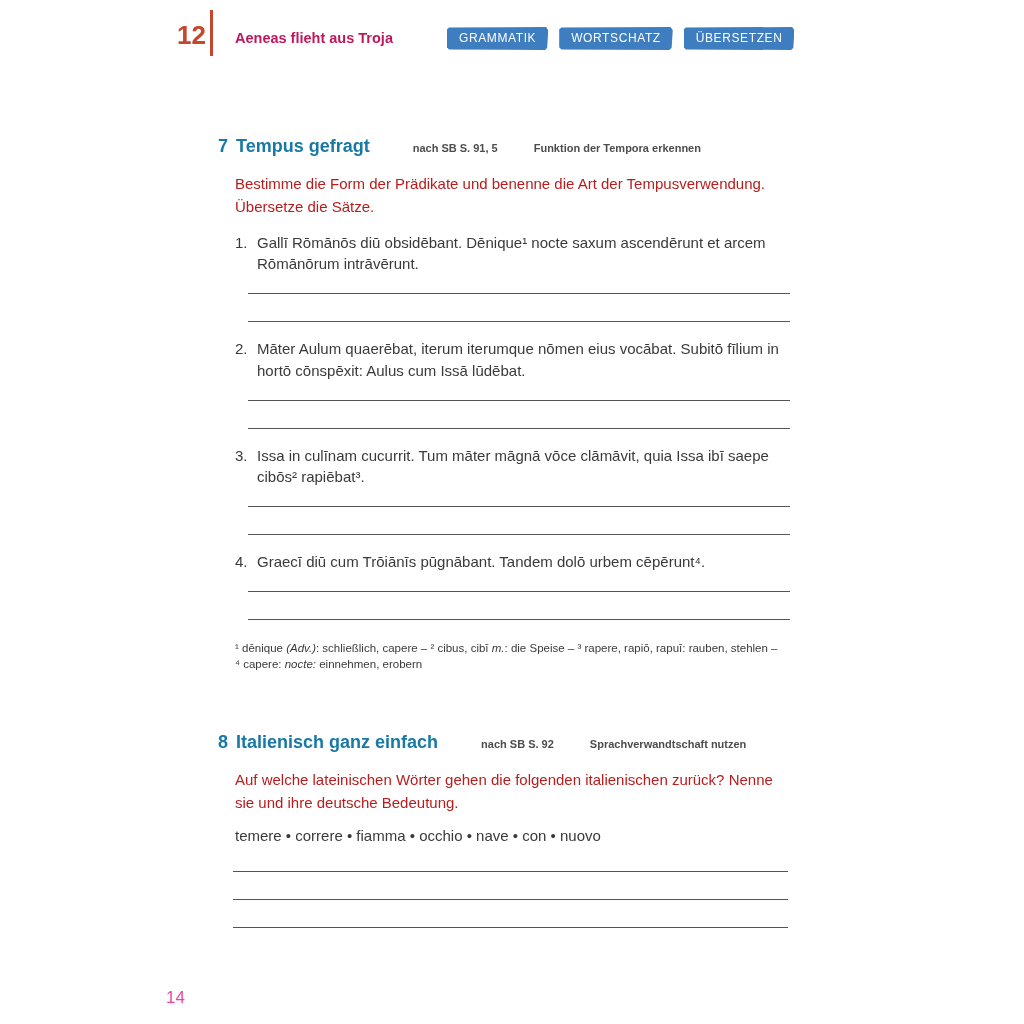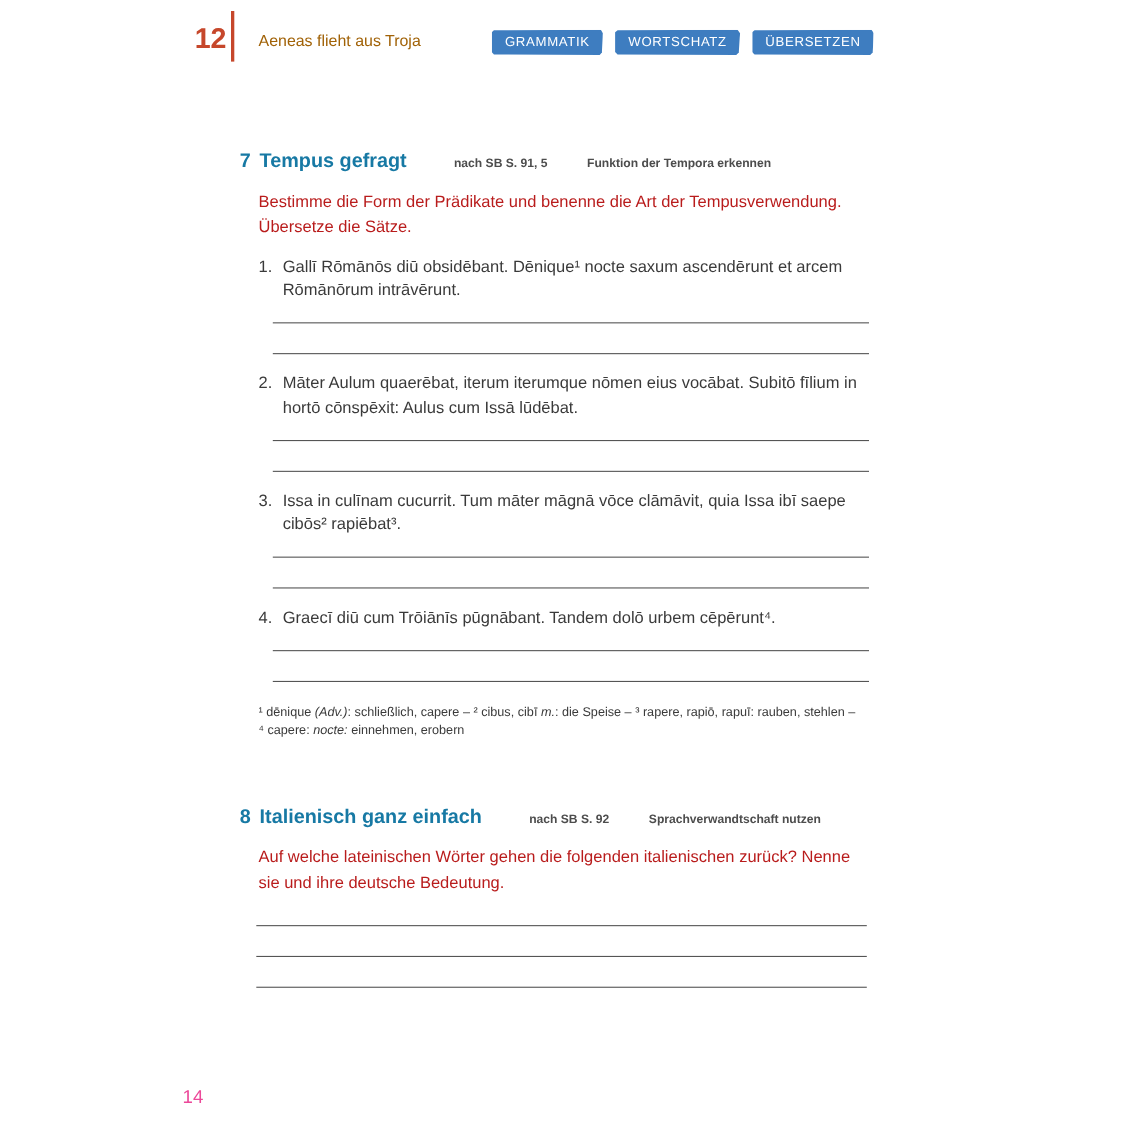--- a/index.html
+++ b/index.html
@@ -17,21 +17,21 @@
   .chapter-num {
     position: absolute; left: 177px; top: 20px;
     font-size: 26px; font-weight: bold; color: #c6472b;
   }
   .header-bar {
     position: absolute; left: 210px; top: 10px;
     width: 3px; height: 46px; background: #c6472b;
   }
   .chapter-title {
     position: absolute; left: 235px; top: 30px;
-    font-size: 14.5px; font-weight: normal; color: #a16207;
+    font-size: 14.5px; font-weight: bold; color: #be185d;
   }
   .tags {
     position: absolute; left: 447px; top: 27px;
     display: flex; gap: 11px;
   }
   .tag {
     background: #3e7dc0; color: #ffffff;
     font-size: 12px; font-weight: normal; letter-spacing: 0.6px;
     padding: 4px 12px 5px 12px;
     clip-path: polygon(0% 10%, 2% 2%, 98% 0%, 100% 14%, 99% 90%, 97% 100%, 2% 98%, 0% 88%);
@@ -159,20 +159,21 @@
     </section>
 
     <section class="section-8">
       <div class="ex-heading">
         <span class="ex-num">8</span>
         <span class="ex-title">Italienisch ganz einfach</span>
         <span class="ex-ref">nach SB S. 92</span>
         <span class="ex-skill">Sprachverwandtschaft nutzen</span>
       </div>
       <p class="instructions">Auf welche lateinischen Wörter gehen die folgenden italienischen zurück? Nenne sie und ihre deutsche Bedeutung.</p>
+      <p class="word-list">temere • correre • fiamma • occhio • nave • con • nuovo</p>
       <div class="rules rules-8">
         <div class="rule"></div>
         <div class="rule"></div>
         <div class="rule"></div>
       </div>
     </section>
   </div>
 
   <div class="page-number">14</div>
 </div>

